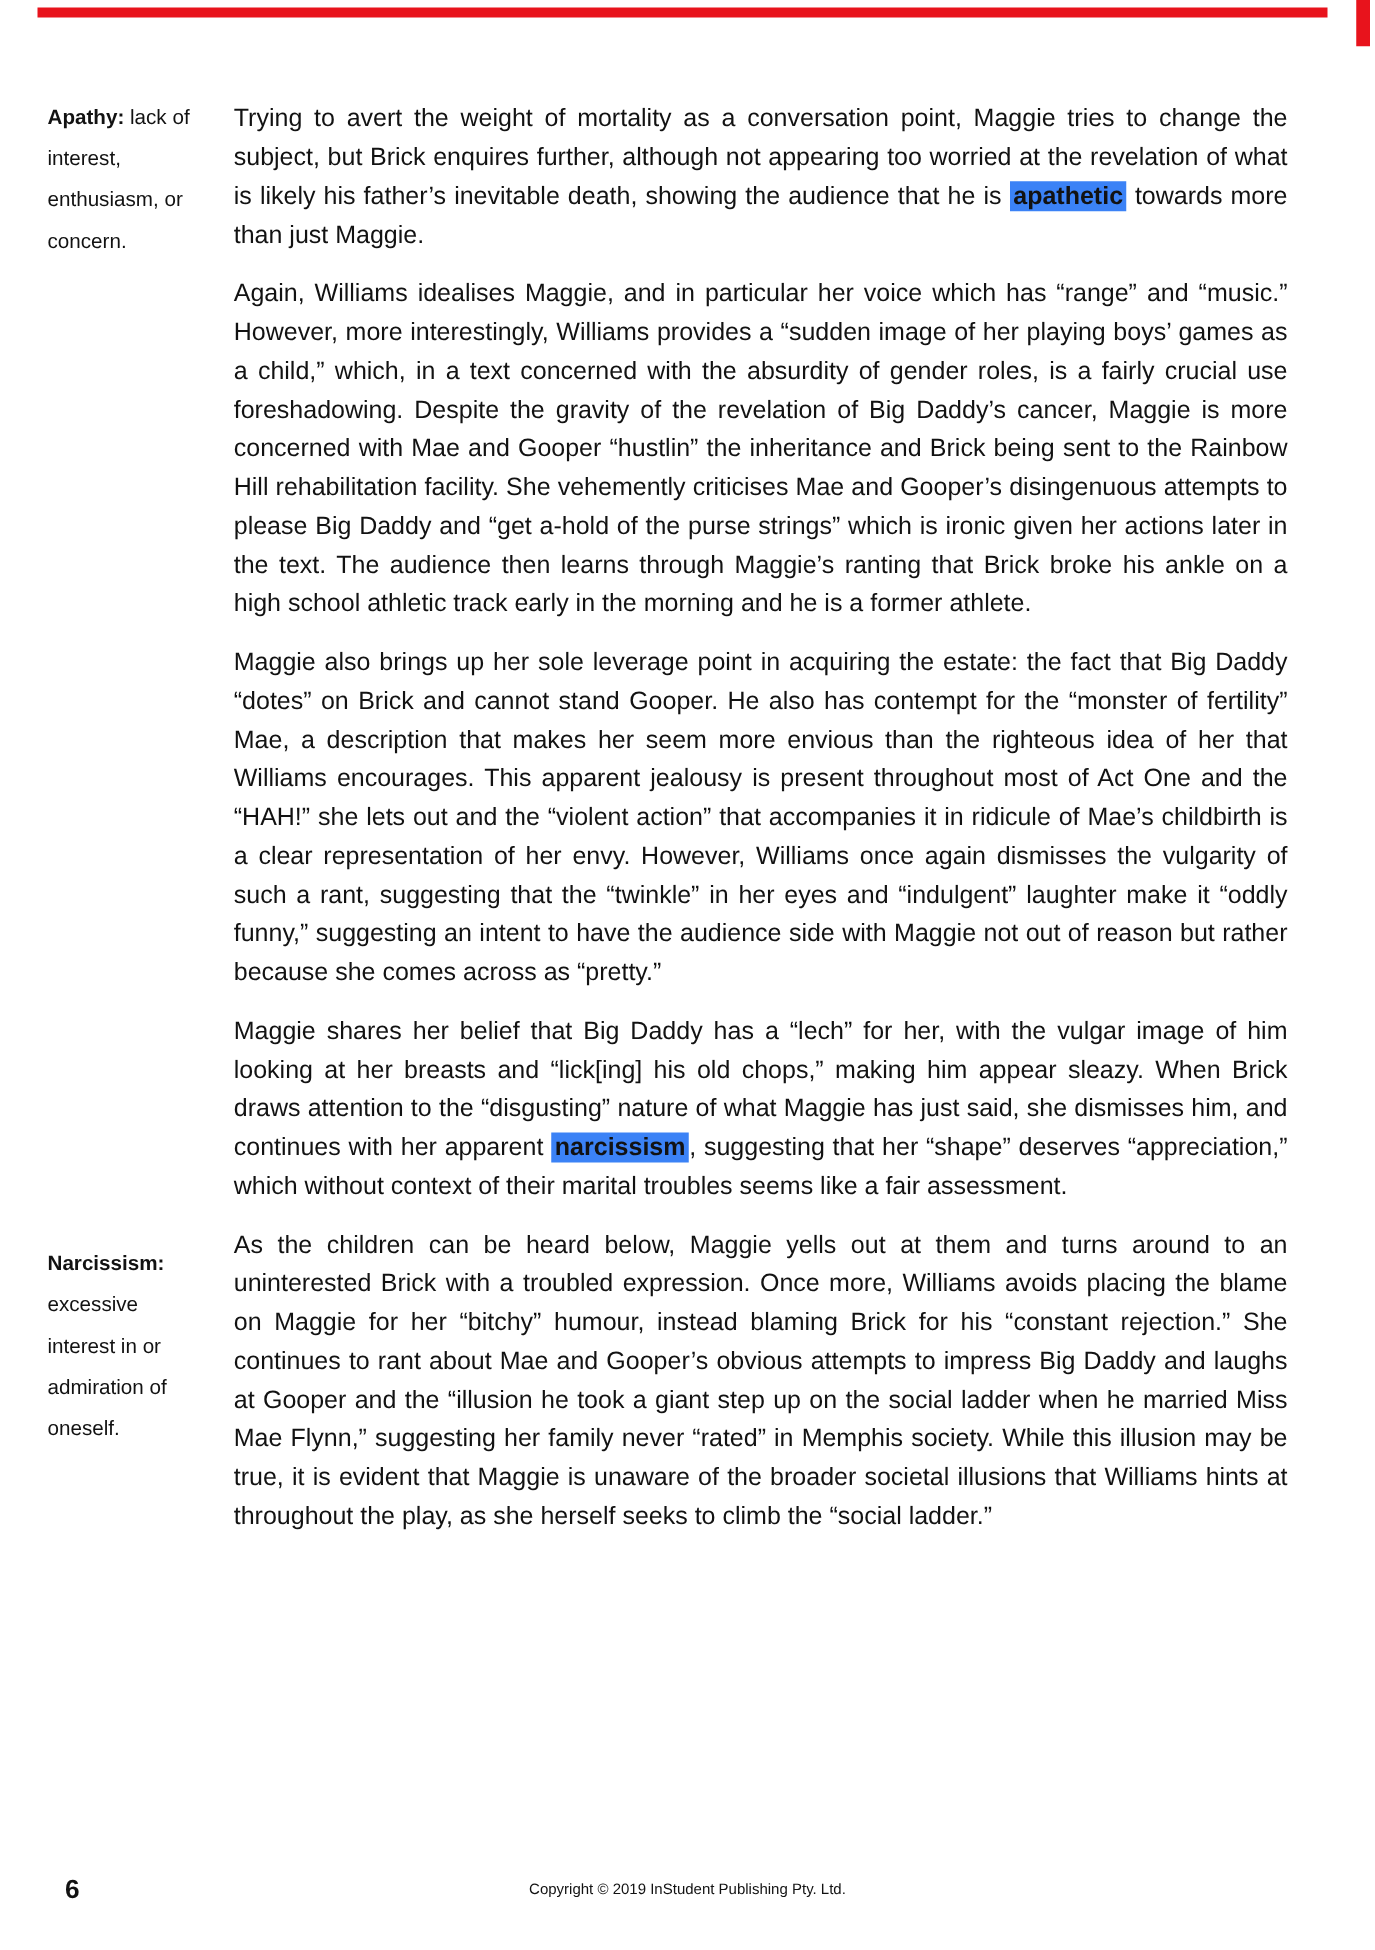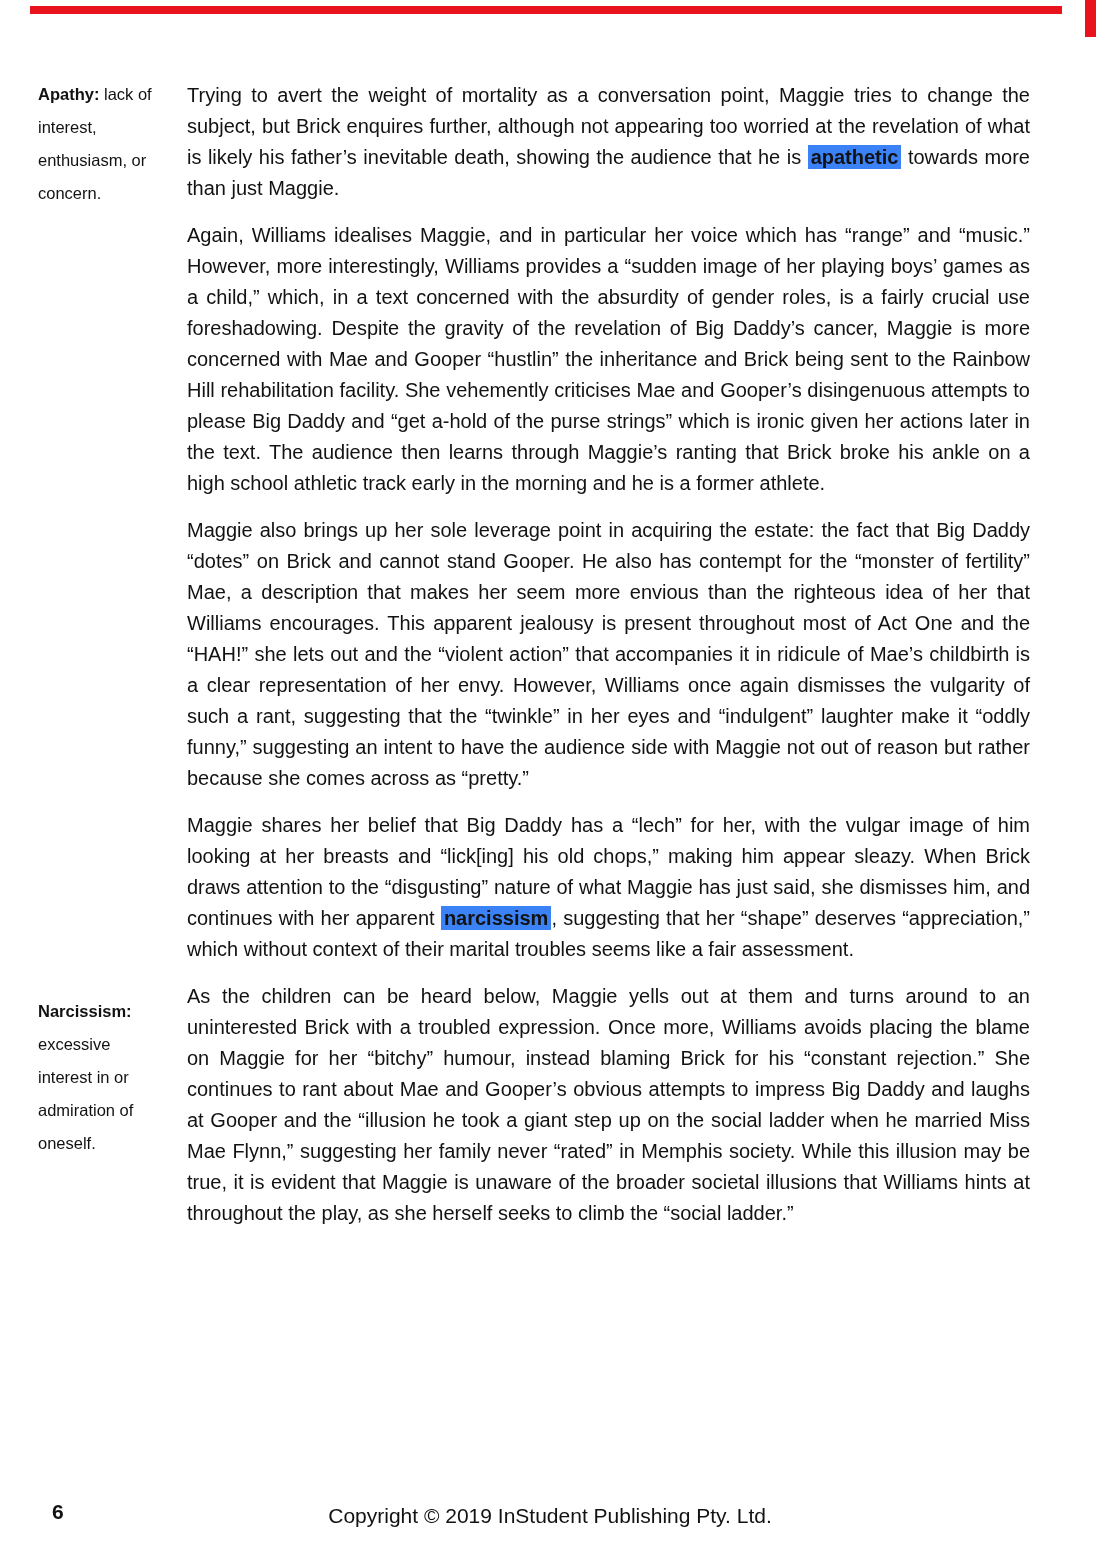--- a/index.html
+++ b/index.html
@@ -44,21 +44,21 @@
     background:#3b82f6;
     padding:1px 3px;
   }
   .page-num {
     position:absolute; left:52px; top:1500px;
     font-size:21px; font-weight:bold;
   }
   .copyright {
     position:absolute; left:0; top:1504px;
     width:1100px; text-align:center;
-    font-size:21px;
+    font-size:12px;
   }
 </style>
 </head>
 <body>
 
 <div class="page">
 
   <div class="red-rule-top"></div>
   <div class="red-rule-right"></div>
 

